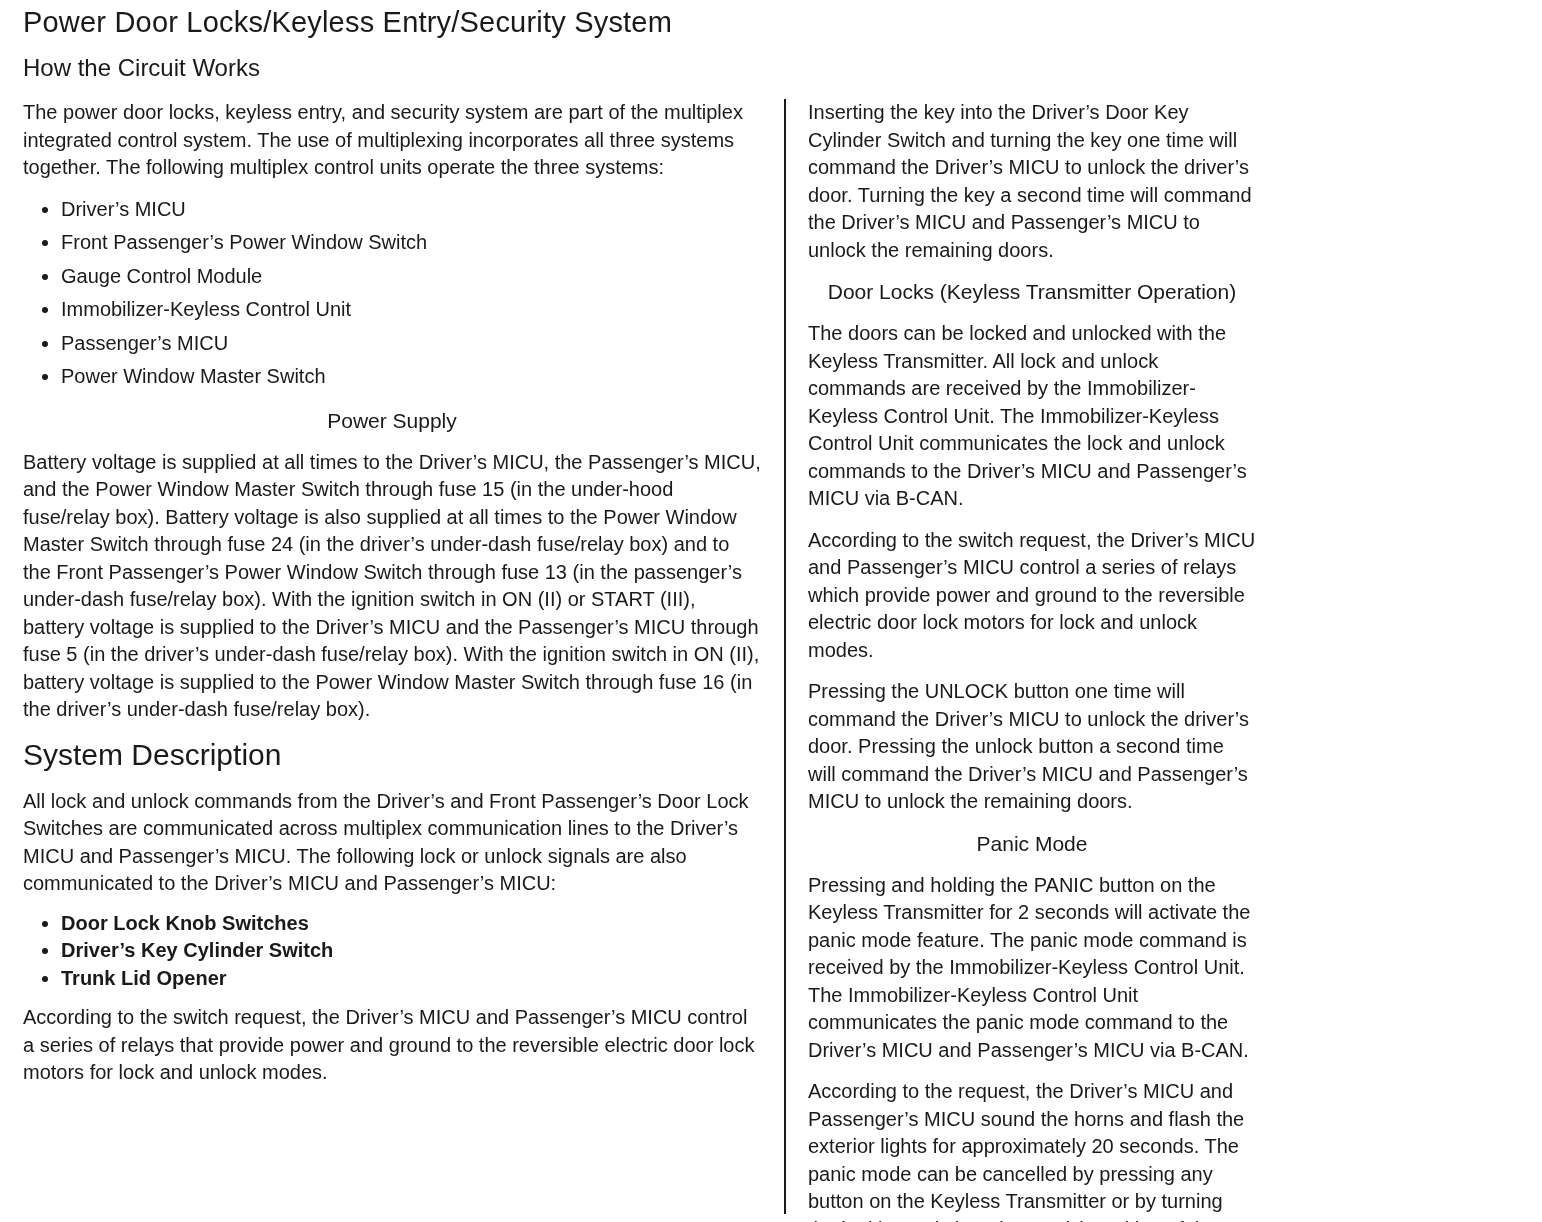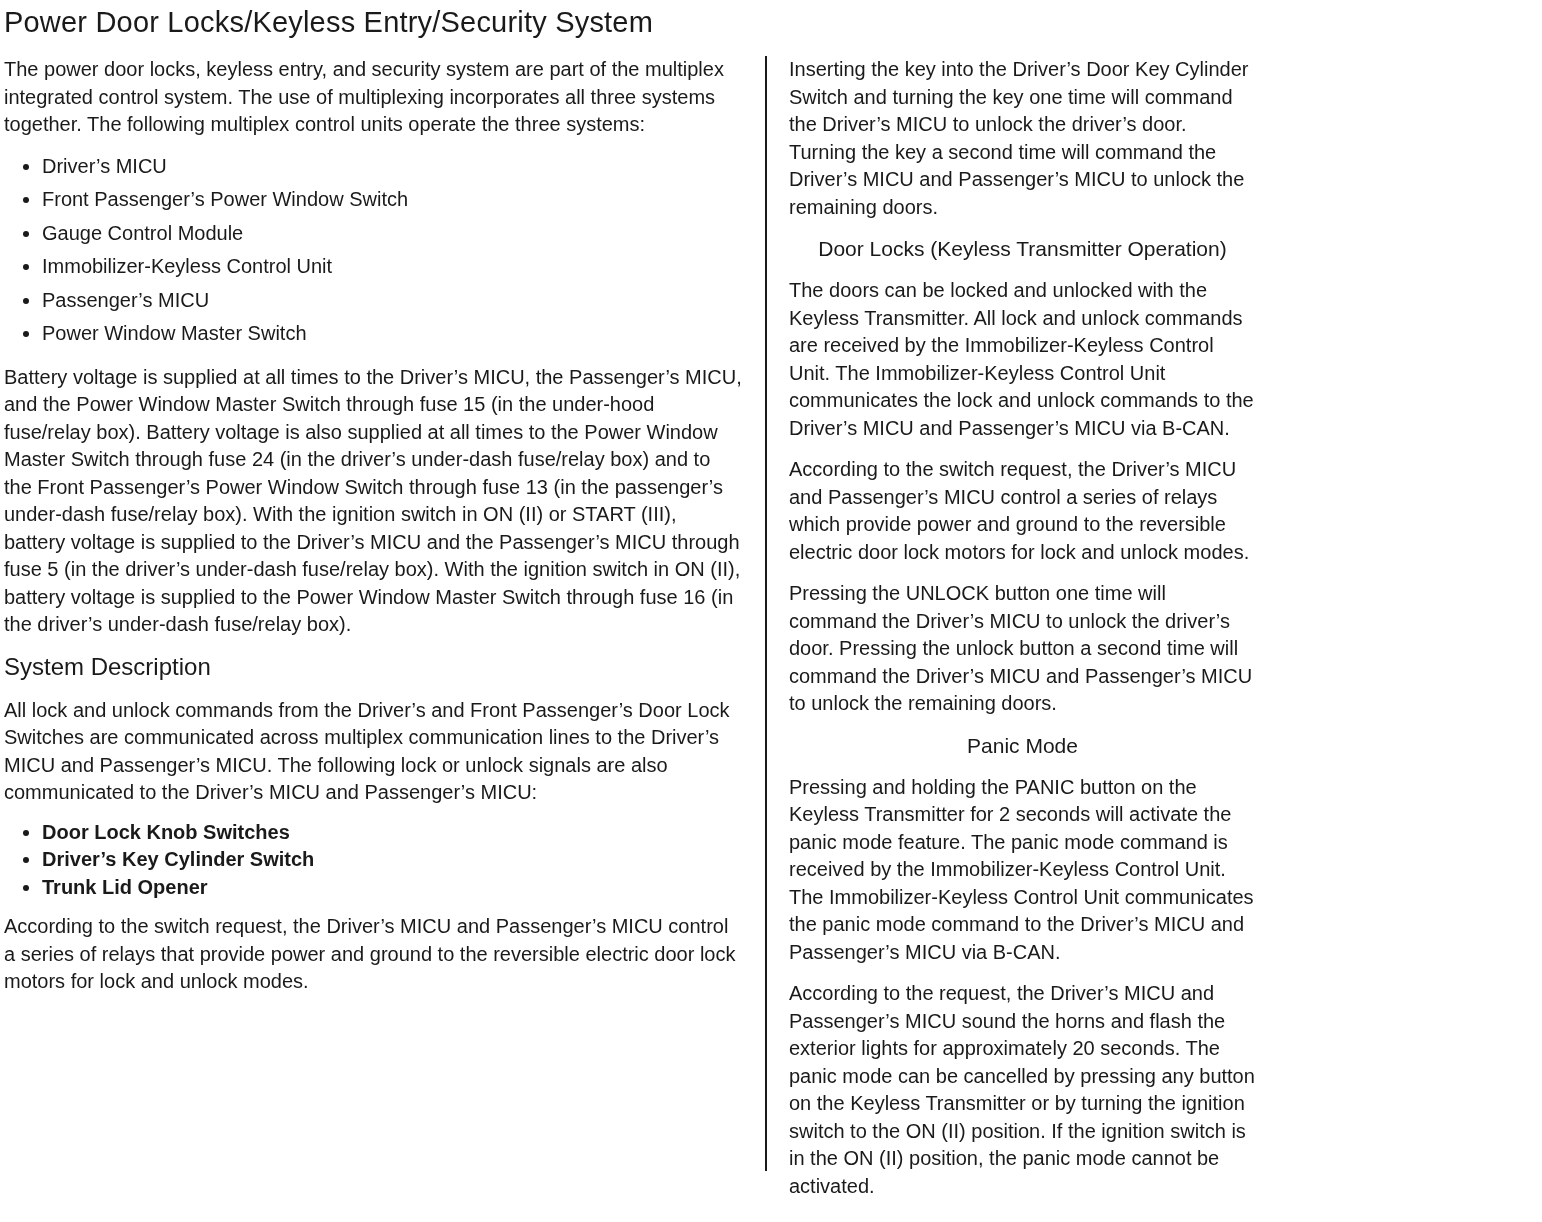--- a/index.html
+++ b/index.html
@@ -11,21 +11,21 @@
     width: 1542px;
     height: 1222px;
     font-family: "Liberation Sans", sans-serif;
     color: #1a1a1a;
     overflow: hidden;
   }
   .page {
     box-sizing: border-box;
     width: 1270px;
     height: 1222px;
-    padding: 4px 10px 0 4px;
+    padding: 4px 10px 0 23px;
   }
   .title {
     font-size: 29px;
     font-weight: 400;
     margin: 2px 0 0 0;
     letter-spacing: 0.2px;
   }
   .subtitle {
     font-size: 24px;
     font-weight: 400;
@@ -57,21 +57,21 @@
     margin: 0 0 14px 0;
   }
   p.subhead {
     font-size: 21px;
     line-height: 27px;
     margin: 6px 0 15px 0;
     font-weight: 400;
     text-align: center;
   }
   .h2 {
-    font-size: 24px;
+    font-size: 30px;
     font-weight: 400;
     margin: 11px 0 16px 0;
   }
   ul.bullets {
     font-size: 20px;
     line-height: 27.5px;
     margin: 2px 0 16px 0;
     padding-left: 38px;
     list-style: disc;
   }
@@ -85,35 +85,37 @@
   ul.bullets.compact li {
     margin-bottom: 0;
   }
 </style>
 </head>
 <body>
 
 <div class="page">
 
   <h1 class="title">Power Door Locks/Keyless Entry/Security System</h1>
+  <div class="subtitle">How the Circuit Works</div>
 
   <div class="columns">
 
     <div class="col-left">
       <p class="body">The power door locks, keyless entry, and security system are part of the multiplex integrated control system. The use of multiplexing incorporates all three systems together. The following multiplex control units operate the three systems:</p>
 
       <ul class="bullets spaced">
         <li>Driver’s MICU</li>
         <li>Front Passenger’s Power Window Switch</li>
         <li>Gauge Control Module</li>
         <li>Immobilizer-Keyless Control Unit</li>
         <li>Passenger’s MICU</li>
         <li>Power Window Master Switch</li>
       </ul>
 
+      <p class="subhead">Power Supply</p>
       <p class="body">Battery voltage is supplied at all times to the Driver’s MICU, the Passenger’s MICU, and the Power Window Master Switch through fuse 15 (in the under-hood fuse/relay box). Battery voltage is also supplied at all times to the Power Window Master Switch through fuse 24 (in the driver’s under-dash fuse/relay box) and to the Front Passenger’s Power Window Switch through fuse 13 (in the passenger’s under-dash fuse/relay box). With the ignition switch in ON (II) or START (III), battery voltage is supplied to the Driver’s MICU and the Passenger’s MICU through fuse 5 (in the driver’s under-dash fuse/relay box). With the ignition switch in ON (II), battery voltage is supplied to the Power Window Master Switch through fuse 16 (in the driver’s under-dash fuse/relay box).</p>
 
       <div class="h2">System Description</div>
 
       <p class="body">All lock and unlock commands from the Driver’s and Front Passenger’s Door Lock Switches are communicated across multiplex communication lines to the Driver’s MICU and Passenger’s MICU. The following lock or unlock signals are also communicated to the Driver’s MICU and Passenger’s MICU:</p>
 
       <ul class="bullets compact">
         <li>Door Lock Knob Switches</li>
         <li>Driver’s Key Cylinder Switch</li>
         <li>Trunk Lid Opener</li>

